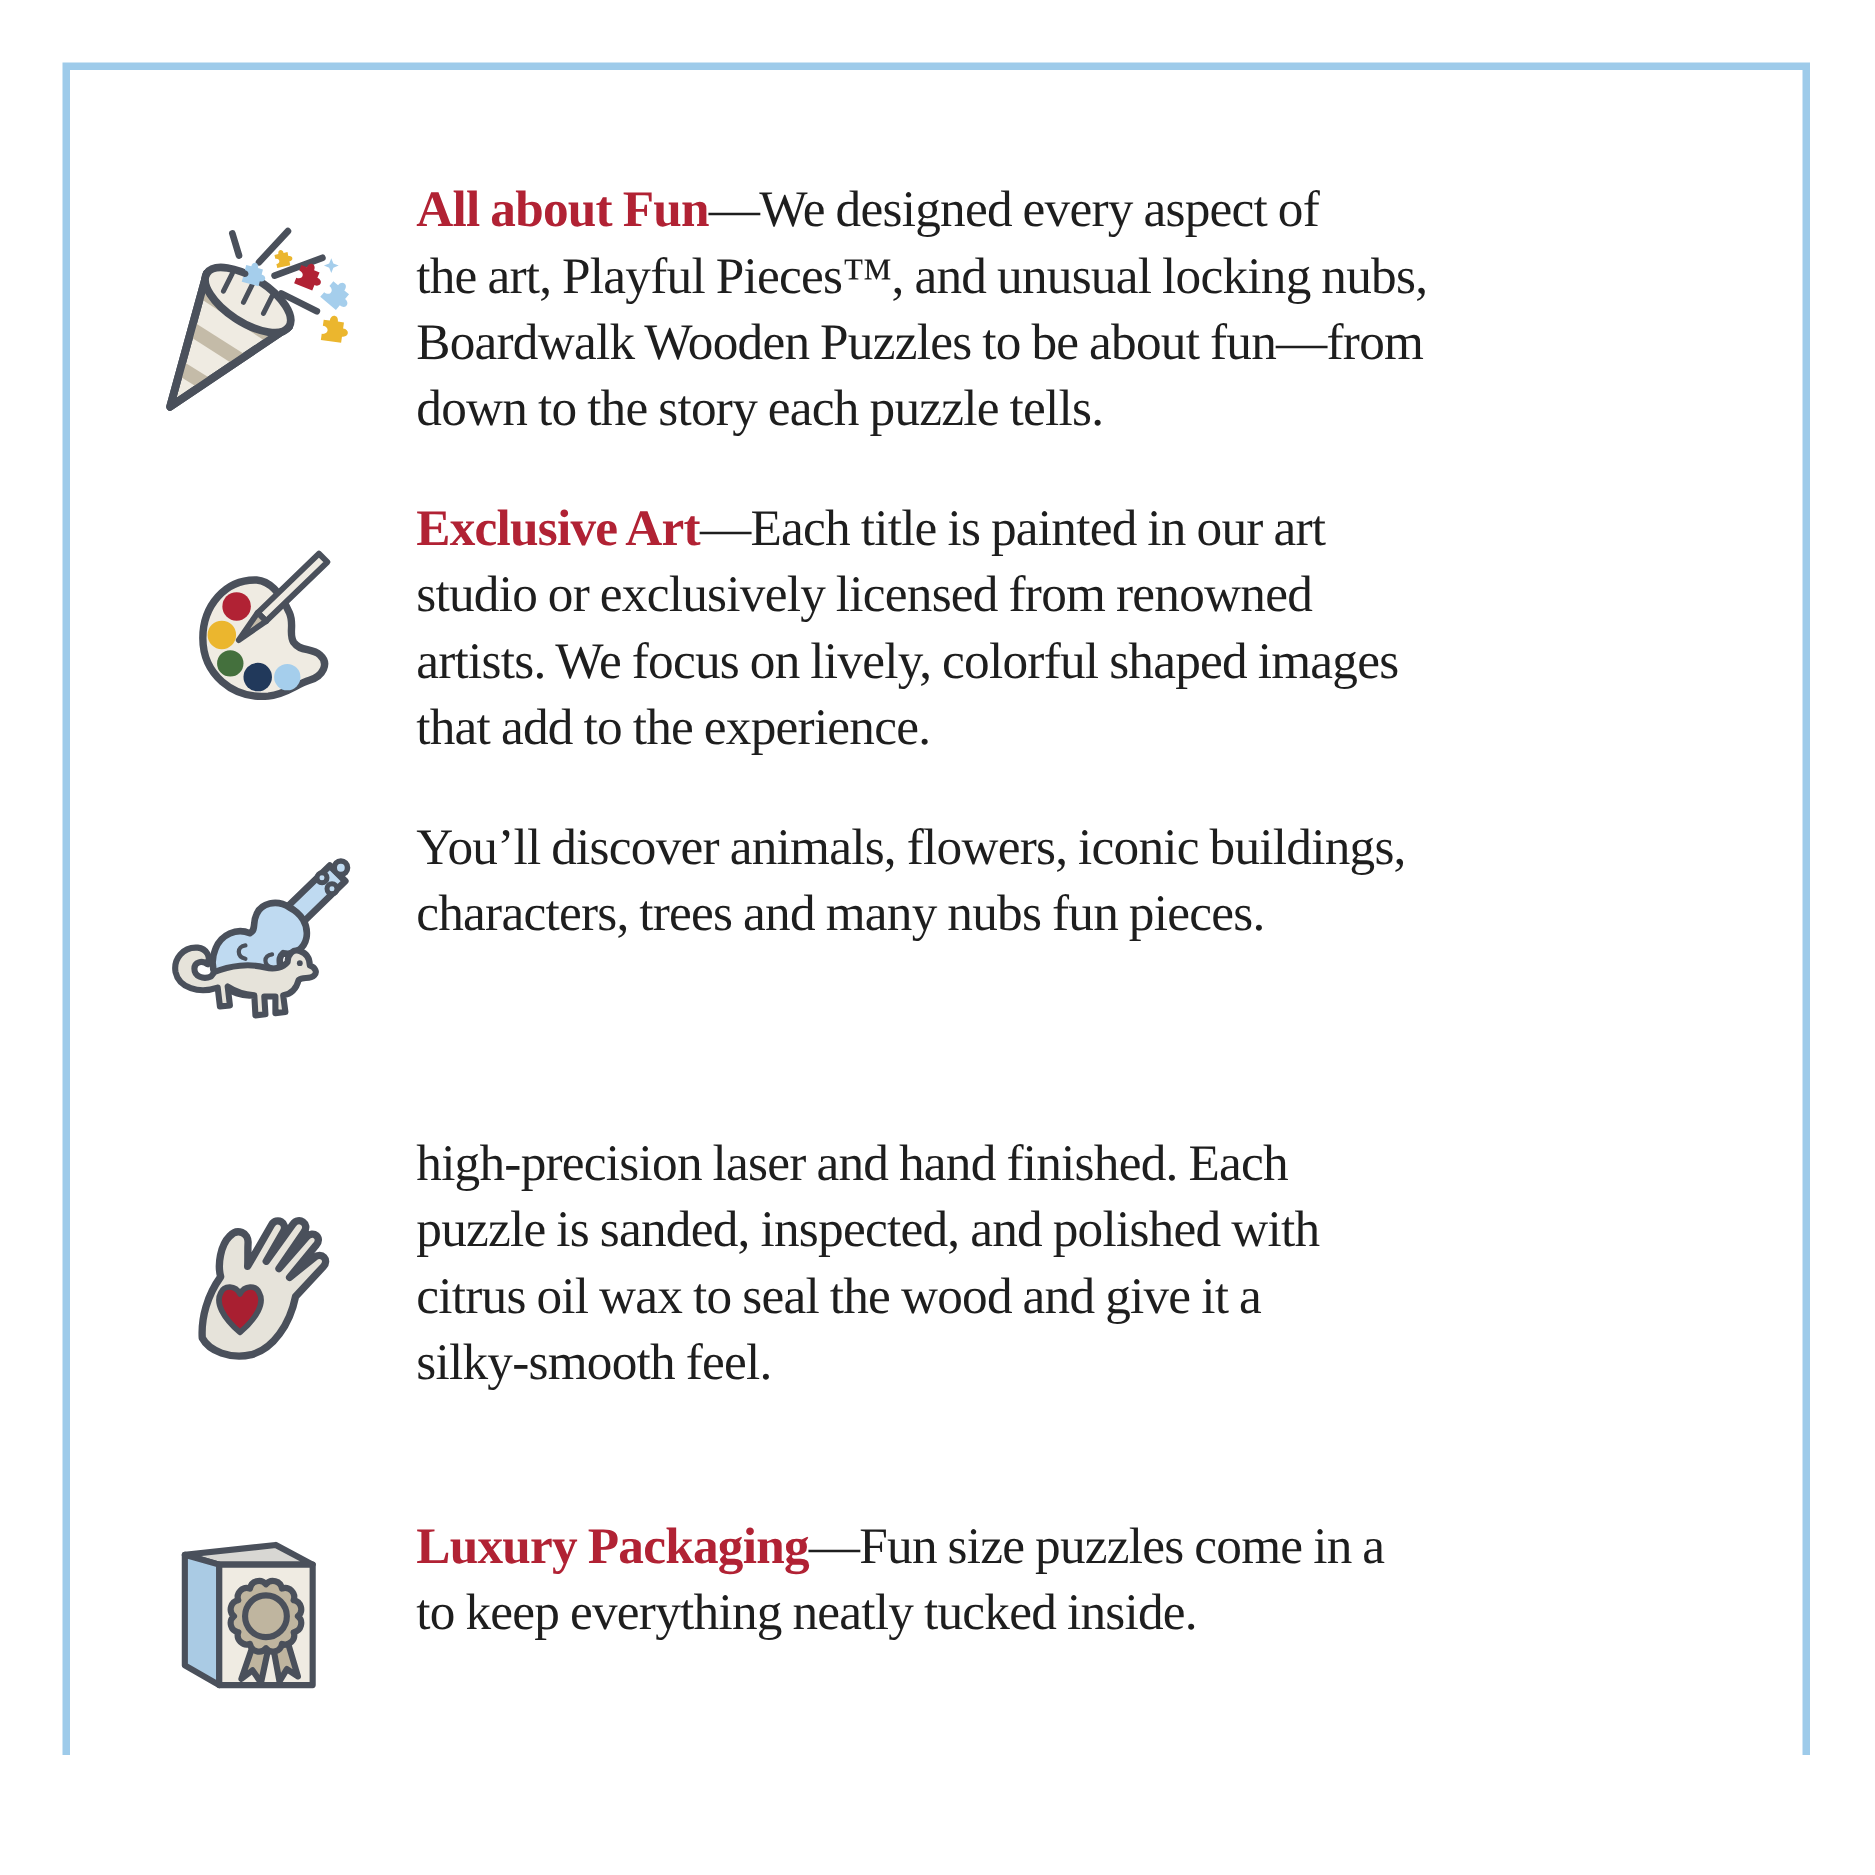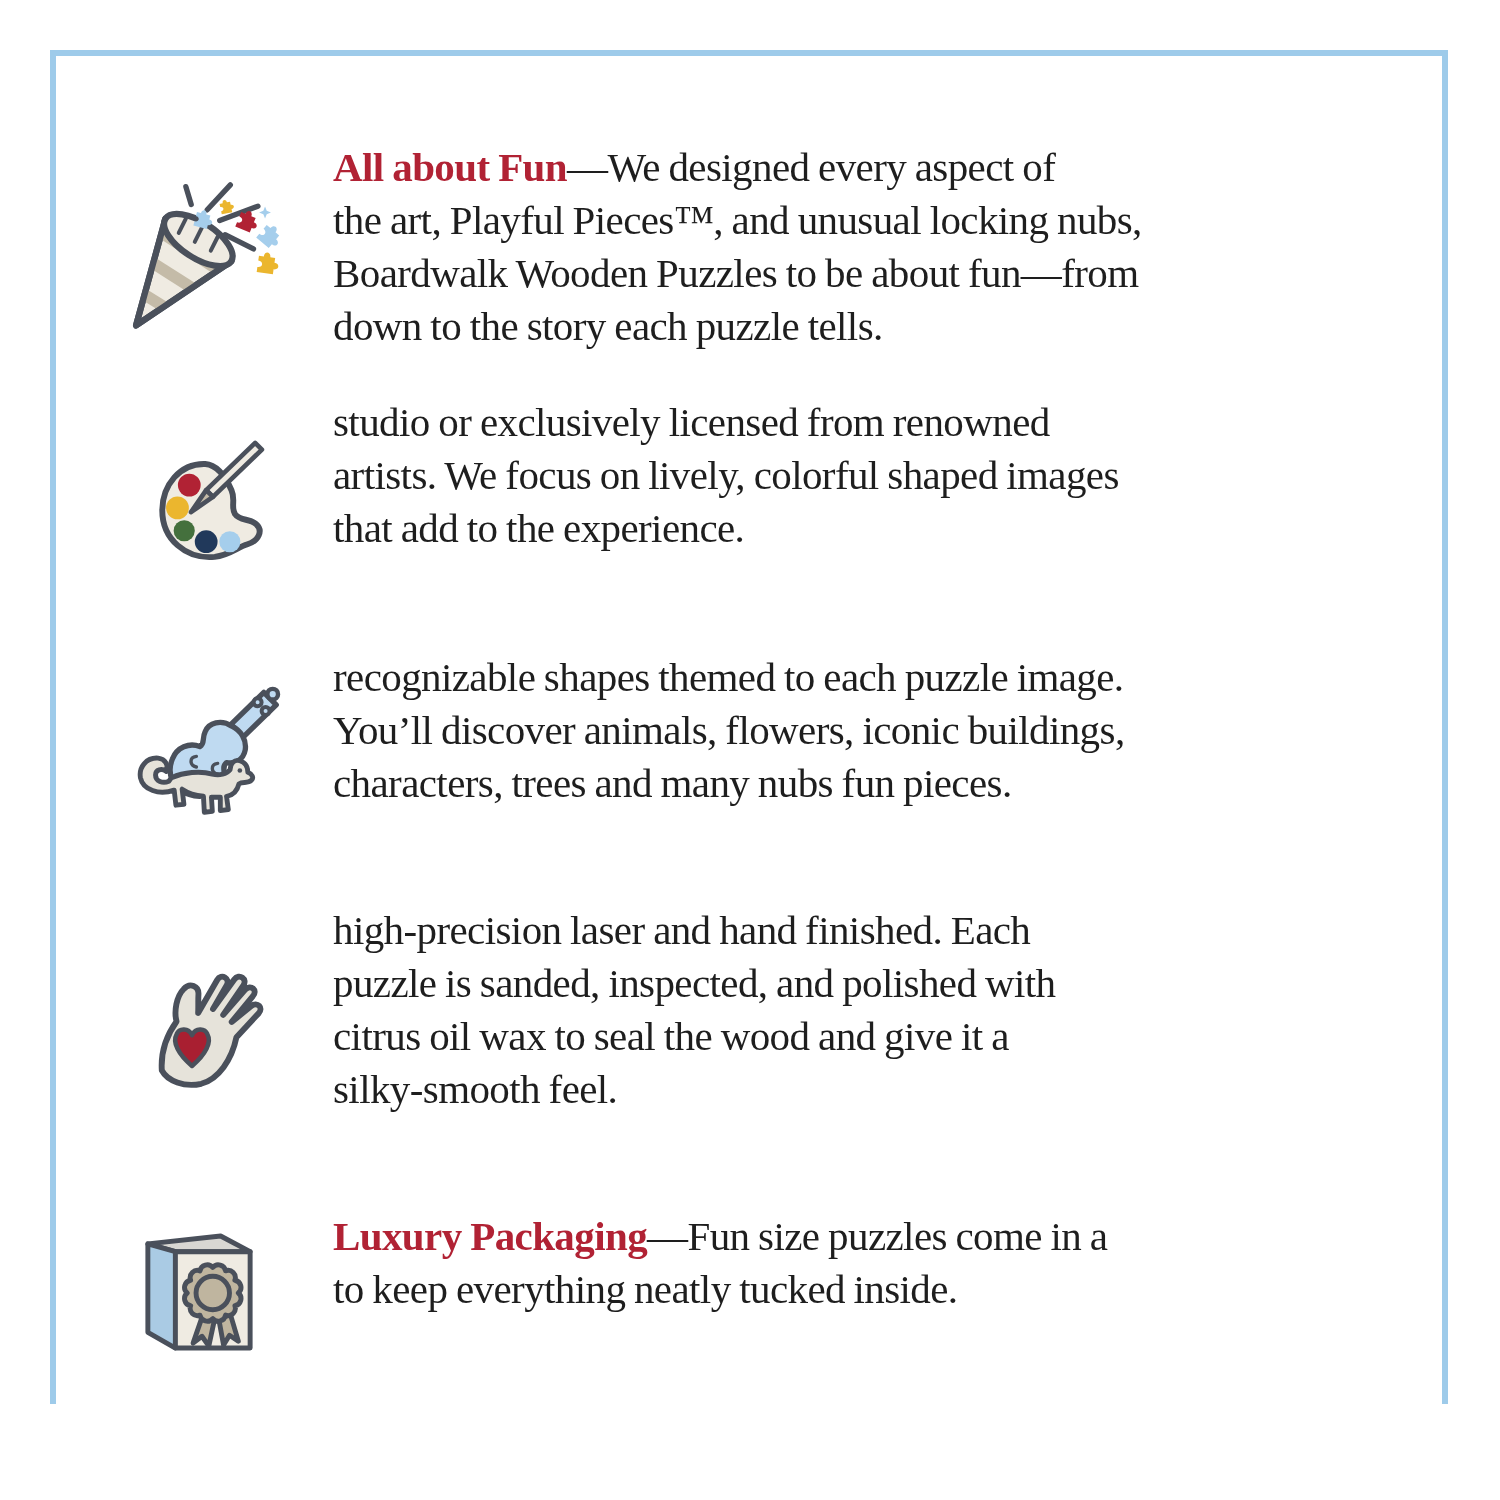--- a/index.html
+++ b/index.html
@@ -77,20 +77,21 @@
       <circle cx="56" cy="70" r="13.5" style="fill:var(--heading-red)"></circle>
       <circle cx="42" cy="97" r="13.5" style="fill:var(--piece-yellow)"></circle>
       <circle cx="50" cy="124" r="12.5" style="fill:var(--palette-green)"></circle>
       <circle cx="76" cy="137" r="13.5" style="fill:var(--palette-navy)"></circle>
       <circle cx="104" cy="137" r="12.5" style="fill:var(--piece-blue)"></circle>
       <path d="M134,20 L142,28 L84,84 L76,76 Z" style="fill:var(--cream)" class="ol" stroke-width="5.5"></path>
       <path d="M76,76 L84,84 L58,102 Z" style="fill:var(--tan)" class="ol" stroke-width="5.5"></path>
     </svg>
   </div>
   <div class="text-block" style="top:396px;">
+    <div class="line"><span class="hd">Exclusive Art</span><span>—Each title is painted in our art</span></div>
     <div class="line">studio or exclusively licensed from renowned</div>
     <div class="line">artists. We focus on lively, colorful shaped images</div>
     <div class="line">that add to the experience.</div>
   </div>
 
   <div class="icon-box" style="left:120px;top:678px;">
     <svg width="182" height="178" viewBox="0 0 205 200">
       <g>
         <path d="M125,52 L162,16 L176,30 L139,66 Z" style="fill:var(--violin-blue)" class="ol" stroke-width="6"></path>
         <circle cx="172" cy="18" r="6" style="fill:var(--violin-blue)" class="ol" stroke-width="5"></circle>
@@ -100,21 +101,20 @@
         <path d="M86,100 c -8,-2 -8,-11 0,-12" class="ol" stroke-width="3.8"></path>
         <path d="M110,108 c -8,-2 -8,-11 0,-12" class="ol" stroke-width="3.8"></path>
       </g>
       <g>
         <path d="M61,126 C 44,132 26,126 23,112 C 21,100 30,89 43,90 C 51,91 55,98 52,105 C 47,101 40,103 40,109 C 40,116 48,119 55,116 L 58,112 C 72,106 90,104 104,108 C 112,110 120,108 124,103 C 124,96 129,91 135,93 C 141,95 144,100 144,106 C 149,108 151,112 148,115 C 144,119 138,116 134,119 C 132,127 127,132 120,133 L 122,148 L 113,149 L 113,134 L 103,134 L 104,150 L 95,151 L 94,133 C 84,132 76,129 70,125 L 72,142 L 63,143 Z" style="fill:var(--squirrel-gray)" class="ol" stroke-width="5.5"></path>
         <circle cx="135" cy="104" r="2.6" style="fill:var(--icon-outline)"></circle>
       </g>
     </svg>
   </div>
   <div class="text-block" style="top:651px;">
-    <div class="line">recognizable shapes themed to each puzzle image.</div>
     <div class="line">You’ll discover animals, flowers, iconic buildings,</div>
     <div class="line">characters, trees and many nubs fun pieces.</div>
   </div>
 
   <div class="icon-box" style="left:134px;top:950px;">
     <svg width="145" height="154" viewBox="0 0 160 170">
       <g transform="translate(28,6) rotate(30 50 85)">
         <path d="M30,145 C 20,130 15,110 17,90 C 9,82 3,66 6,55 C 8,45 19,44 23,52 C 26,58 30,64 33,70 L 33,28 C 33,19 45,19 45,28 L 45,58 L 49,18 C 50,9 62,10 61,19 L 58,58 L 65,22 C 67,13 78,15 76,24 L 70,60 L 80,34 C 83,26 93,29 91,37 L 83,72 C 91,96 89,122 75,136 C 61,149 41,152 30,145 Z" style="fill:var(--squirrel-gray)" class="ol" stroke-width="6.5"></path>
       </g>
       <path d="M64,128 C 49,115 42,102 47,93 C 50,86 60,86 64,94 C 68,86 78,86 81,93 C 86,102 79,115 64,128 Z" style="fill:var(--heart-red)" class="ol" stroke-width="5"></path>

